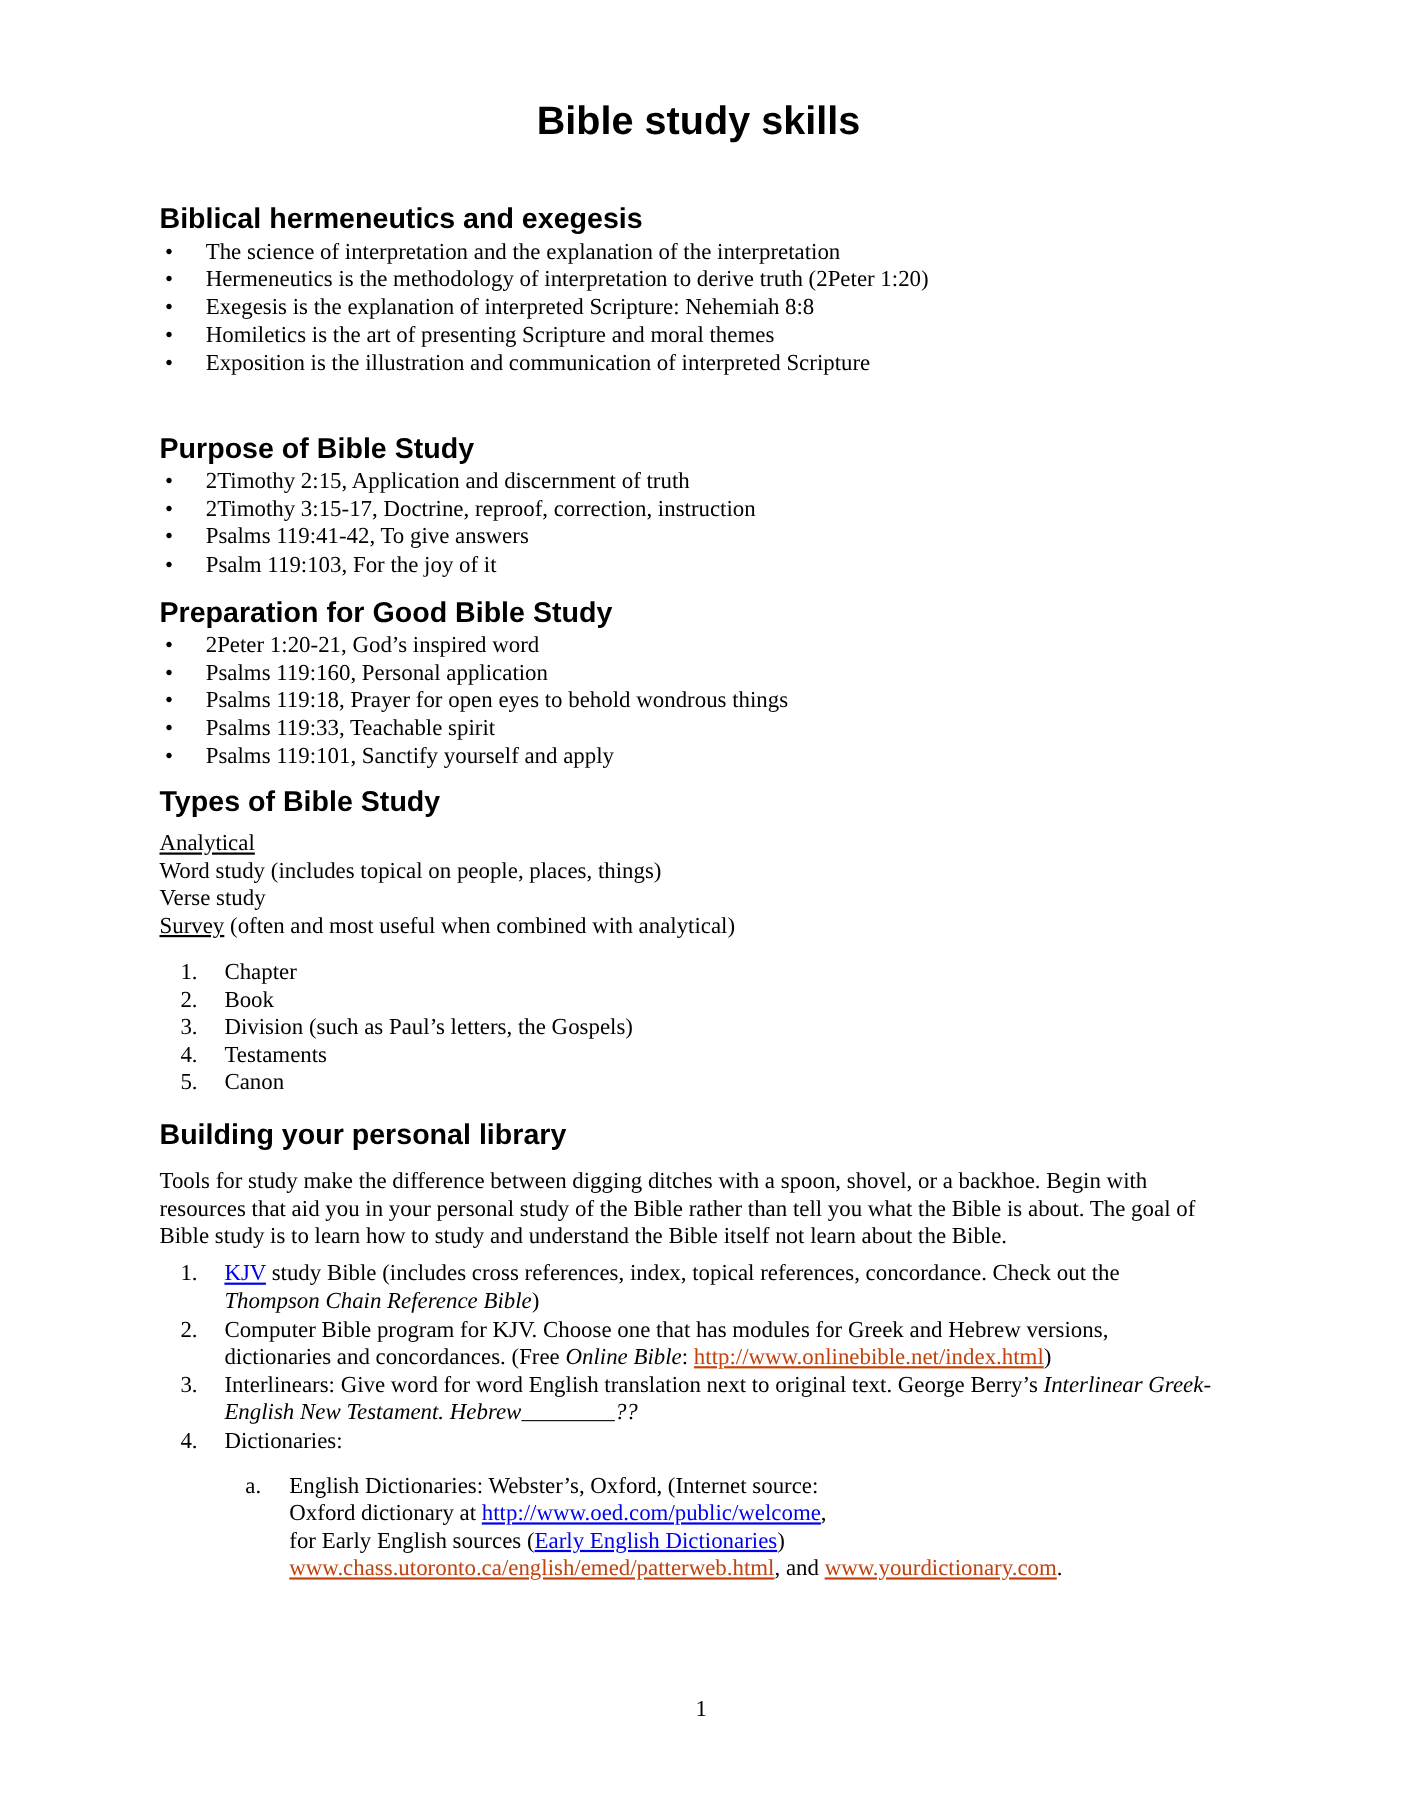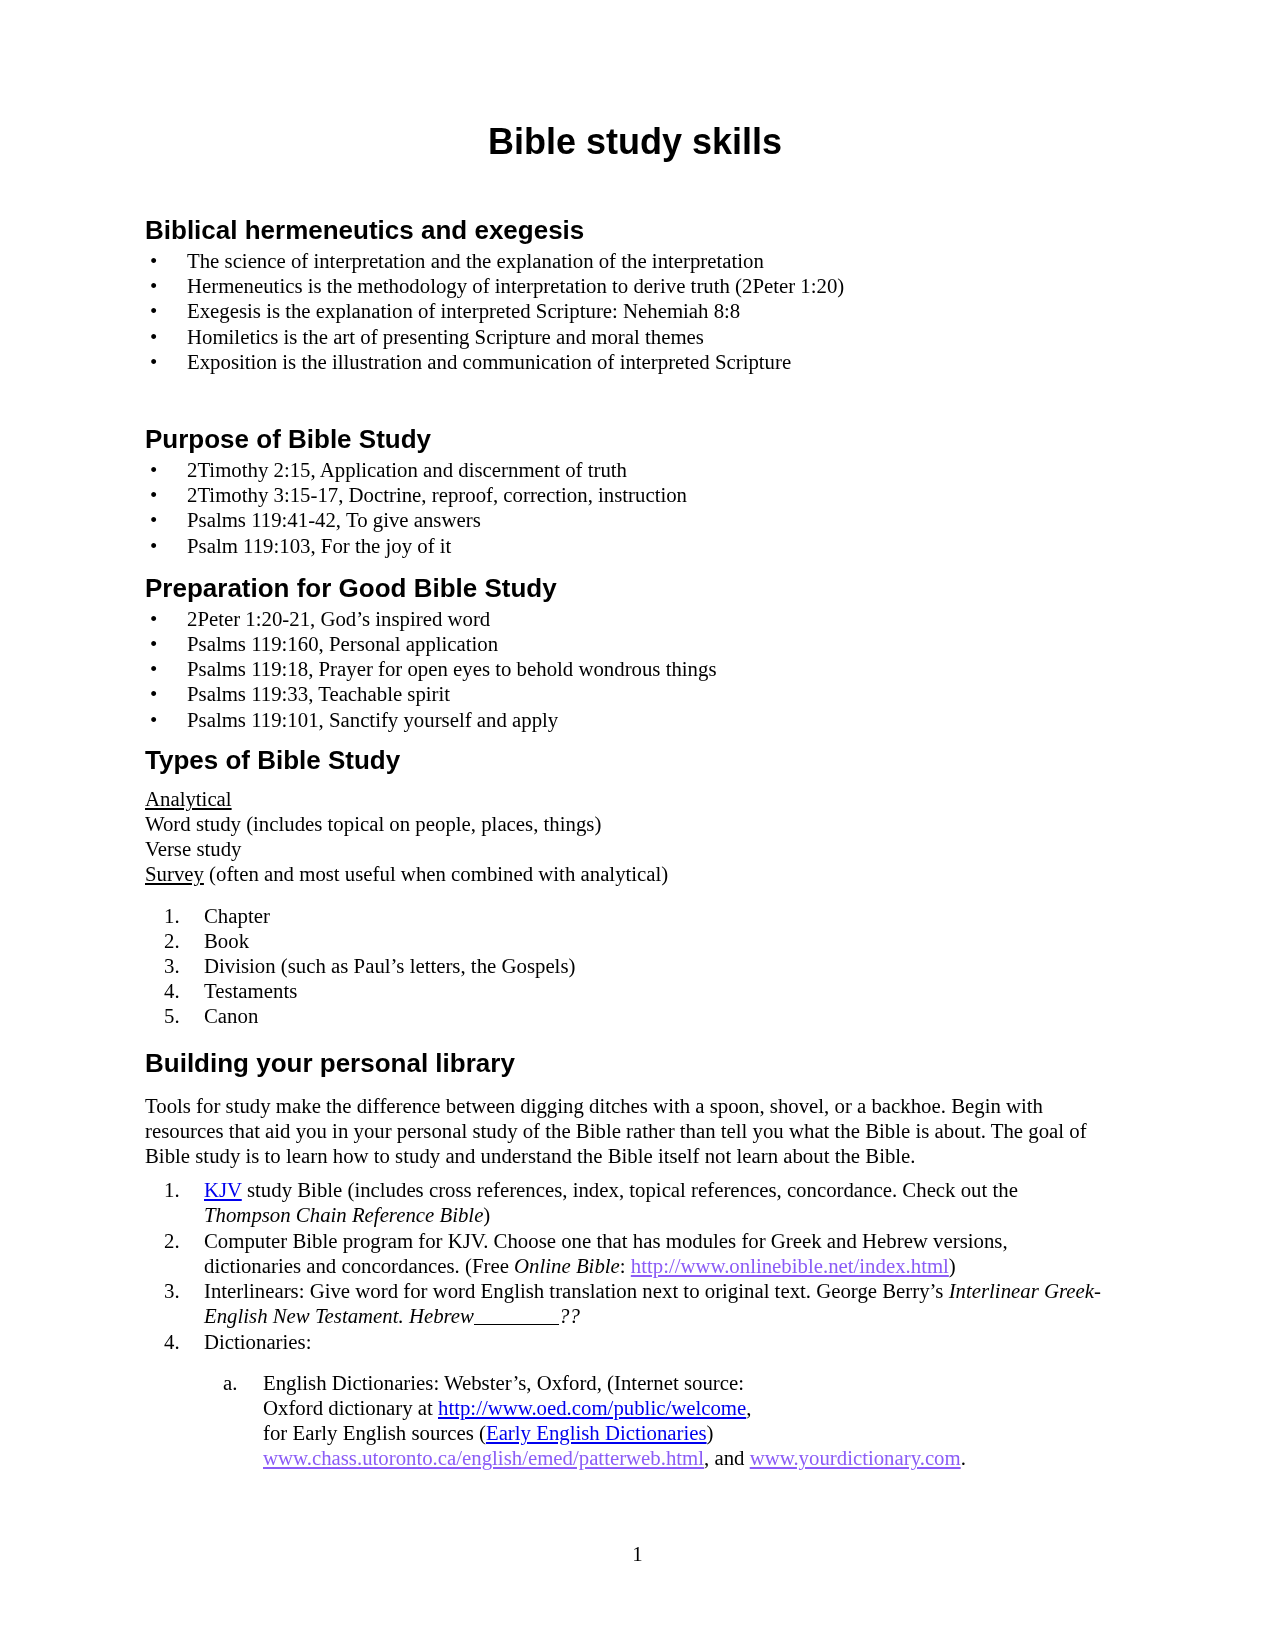--- a/index.html
+++ b/index.html
@@ -9,21 +9,21 @@
     height: 1650px;
     background: #ffffff;
     color: #000000;
     font-family: "Liberation Serif", serif;
     font-size: 20.8px;
     line-height: 25.2px;
     overflow: hidden;
     box-sizing: border-box;
   }
   .content {
-    padding: 120px 150px 0 145px;
+    padding: 88px 150px 0 145px;
   }
   h1.doc-title {
     margin: 0;
     font-family: "Liberation Sans", sans-serif;
     font-weight: bold;
     font-size: 36px;
     line-height: 44px;
     text-align: center;
   }
   h2.sec-heading {
@@ -57,21 +57,21 @@
   ol.num-list { list-style: none; margin: 16px; padding: 0; counter-reset: item; }
   ol.num-list > li { position: relative; padding-left: 43px; counter-increment: item; }
   ol.num-list > li::before { content: counter(item) "."; position: absolute; left: 3px; top: 0; }
   ol.sub-list { list-style: none; margin: 0 0 0 0; padding: 0 0 0 78px; counter-reset: sub; }
   ol.sub-list > li { position: relative; padding-left: 40px; counter-increment: sub; }
   ol.sub-list > li::before { content: counter(sub, lower-alpha) "."; position: absolute; left: 0; top: 0; }
 
   .italic { font-style: italic; }
   .underline { text-decoration: underline; }
   a.link-blue { color: var(--link-blue, #0000EE); text-decoration: underline; cursor: pointer; }
-  a.link-black { color: #8b5cf6; text-decoration: underline; cursor: pointer; }
+  a.link-black { color: #c2410c; text-decoration: underline; cursor: pointer; }
   .blank {
     display: inline-block;
     height: 1px;
     border-bottom: 1.4px solid #000;
     vertical-align: -2px;
   }
   .page-number {
     position: absolute;
     left: 0; right: 0;
     top: 1541px;

